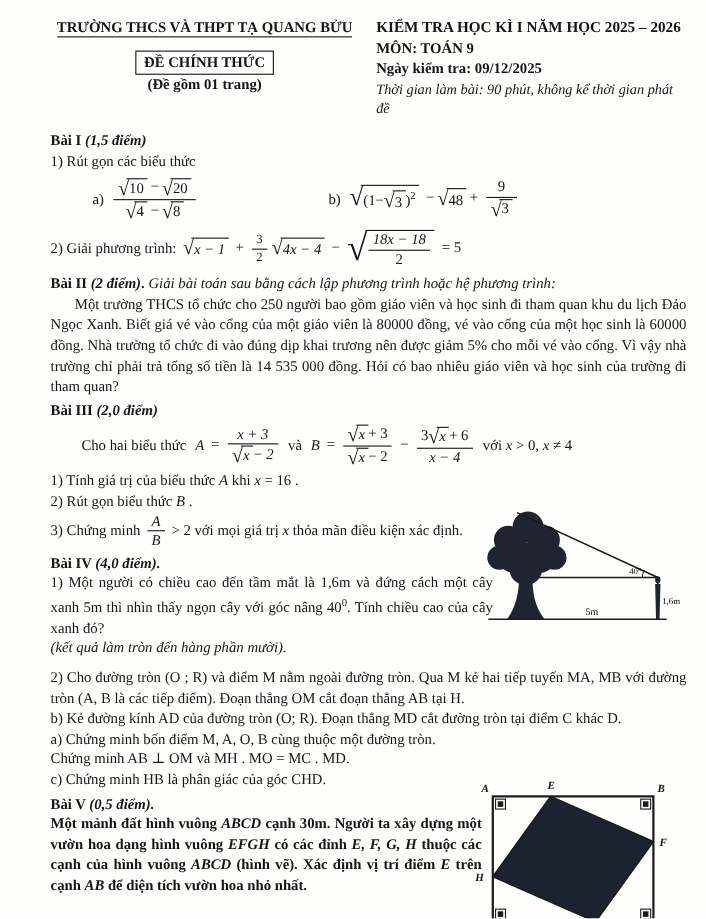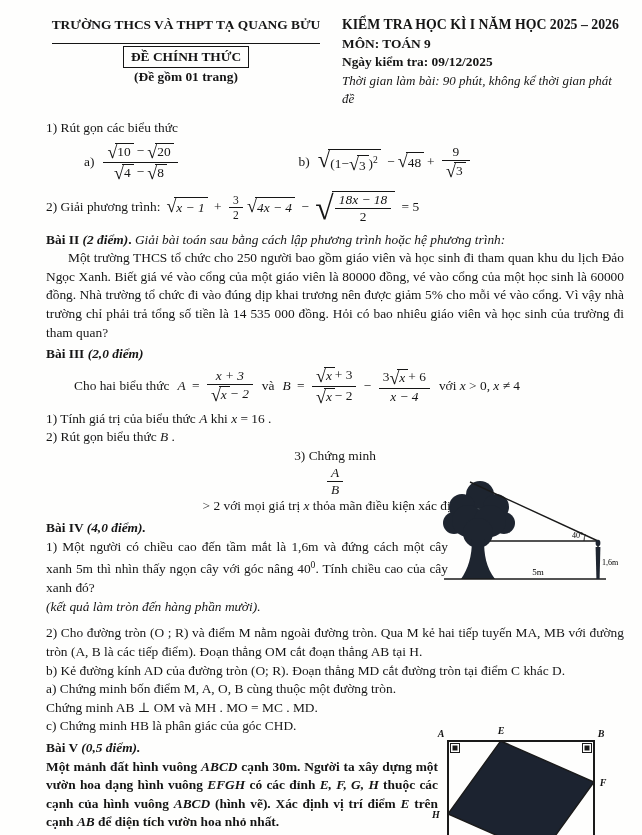--- a/index.html
+++ b/index.html
@@ -8,21 +8,21 @@
     background:#fefefd;color:#151515;
     font-family:"Liberation Serif","DejaVu Serif",serif;
     font-size:13.4px;line-height:18.6px;box-sizing:border-box;
     padding:16px 18px 0 46px;
   }
   .hdr{display:flex;margin-left:-16px;margin-bottom:10px;}
   .h-left{width:312px;text-align:center;}
   .h-right{flex:1;text-align:left;}
   .org1{font-weight:600;}
   .org2{font-weight:bold;}
-  .org2 span{border-bottom:1.6px solid #151515;padding-bottom:11px;}
+  .org2 span{border-bottom:1.6px solid #151515;padding-bottom:1px;}
   .stamp{display:inline-block;border:1.6px solid #151515;padding:1px 7px;font-weight:bold;margin-top:11px;}
   .stamp-note{font-weight:bold;}
   .ex-title{font-weight:bold;font-size:13.8px;}
   .ex-sub{font-weight:bold;}
   .ex-date{font-weight:bold;}
   .ex-time{font-style:italic;font-size:13px;}
   .sec{margin-bottom:3px;}
   .line{min-height:18.6px;}
   .just{text-align:justify;}
   .ind{text-indent:22px;}
@@ -63,20 +63,21 @@
     </div>
     <div class="h-right">
       <div class="ex-title line">KIỂM TRA HỌC KÌ I NĂM HỌC 2025 – 2026</div>
       <div class="ex-sub line">MÔN: TOÁN 9</div>
       <div class="ex-date line">Ngày kiểm tra: 09/12/2025</div>
       <div class="ex-time line">Thời gian làm bài: 90 phút, không kể thời gian phát đề</div>
     </div>
   </div>
 
   <div class="sec">
+    <div class="line"><span style="font-weight: bold;">Bài I </span><span style="font-style: italic; font-weight: bold;">(1,5 điểm)</span></div>
     <div class="line">1) Rút gọn các biểu thức</div>
     <div class="mrow" style="min-height:48px;margin:1px 0;">
       <span style="margin-left:38px;margin-right:8px;">a)</span>
       <span class="math">
         <span class="frac">
           <span class="fn">
             <span class="sqrt">
                 <span class="rsign">√</span>
                 <span class="rad">10</span>
               </span><span class="op">−</span><span class="sqrt">
@@ -168,21 +169,21 @@
         <span class="op">−</span>
         <span class="frac"><span class="fn"><span>3</span><span class="sqrt">
                 <span class="rsign">√</span>
                 <span class="rad it">x</span>
               </span><span>+ 6</span></span><span class="fd it">x − 4</span></span>
       </span>
       <span style="margin-left:8px;"><span>với </span><span style="font-style: italic;">x</span><span> &gt; 0, </span><span style="font-style: italic;">x</span><span> ≠ 4</span></span>
     </div>
     <div class="line"><span>1) Tính giá trị của biểu thức </span><span style="font-style: italic;">A</span><span> khi </span><span style="font-style: italic;">x</span><span> = 16 .</span></div>
     <div class="line"><span>2) Rút gọn biểu thức </span><span style="font-style: italic;">B</span><span> .</span></div>
-    <div class="mrow" style="min-height:34px;flex-direction:column;">
+    <div class="mrow" style="min-height:34px;">
       <span>3) Chứng minh</span>
       <span class="frac math" style="margin:0 5px;">
           <span class="fn it">A</span>
           <span class="fd it">B</span>
         </span>
       <span><span> &gt; 2 với mọi giá trị </span><span style="font-style: italic;">x</span><span> thỏa mãn điều kiện xác định.</span></span>
     </div>
   </div>
 
   <div class="sec figwrap">

